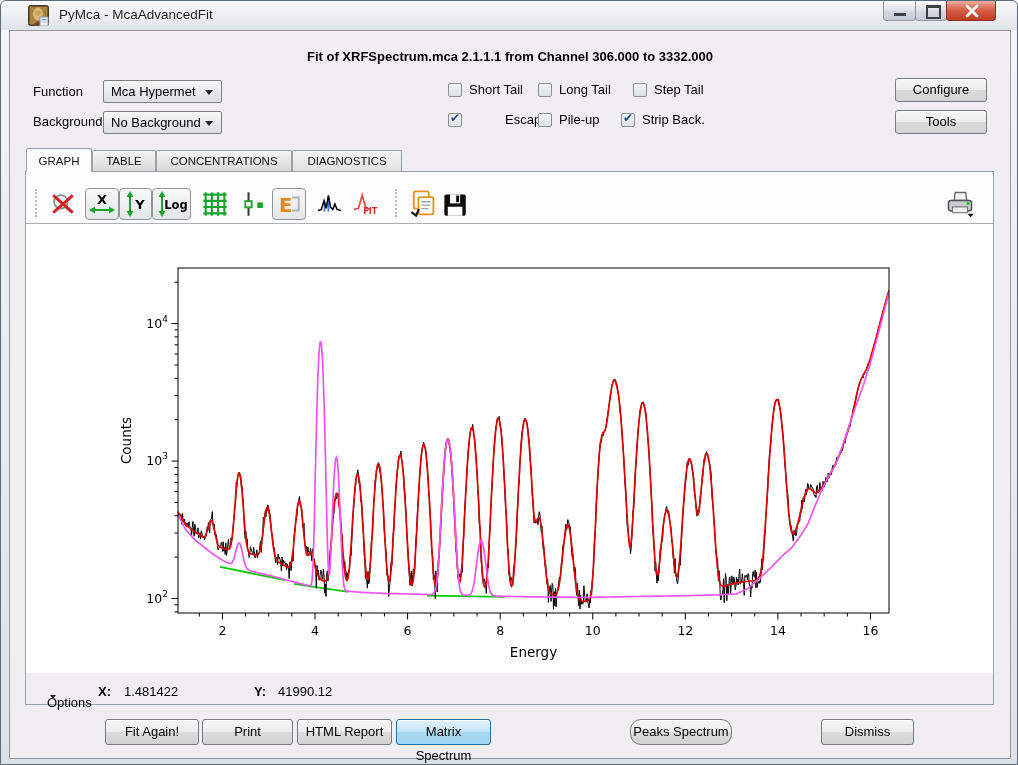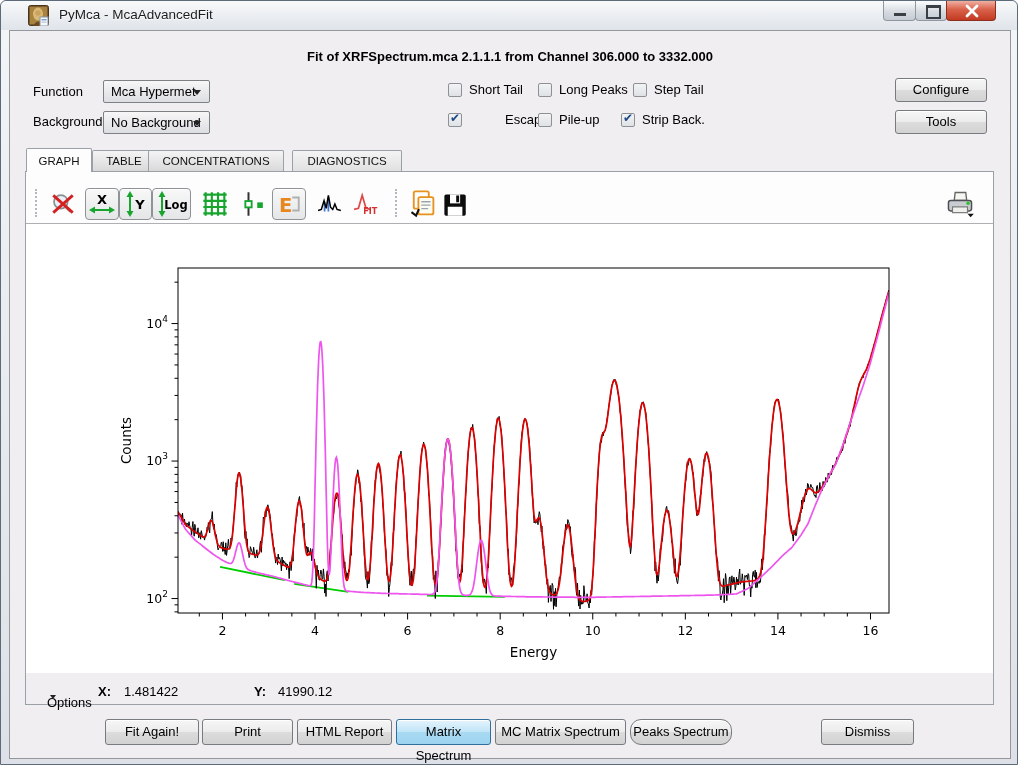--- a/index.html
+++ b/index.html
@@ -14,21 +14,21 @@
           border-radius:0 0 4px 4px;background:linear-gradient(#fcfdfe,#d4d9df 60%,#c6ccd4);}
   .winbtn.min{left:882px;width:33px;}
   .winbtn.max{left:914px;width:32px;}
   .winbtn.close{left:945px;width:50px;background:linear-gradient(#f0b0a2,#d9614a 45%,#c23a22);border-color:#8c2f1e;}
   .glyph-min{position:absolute;left:10px;top:12px;width:12px;height:3px;background:#3a3f44;}
   .glyph-max{position:absolute;left:10px;top:4px;width:11px;height:9px;border:2px solid #3a3f44;border-top-width:3px;background:transparent;}
   
   .client{position:absolute;left:8px;top:29px;width:1002px;height:729px;background:#f0eef1;border:1px solid #96979b;box-sizing:border-box;}
   .fit-header{position:absolute;left:10px;top:48px;width:998px;text-align:center;font-size:13px;font-weight:bold;color:#000;}
   .ctl-label{position:absolute;font-size:13px;color:#000;}
-  .combo{position:absolute;width:107px;height:23px;box-sizing:border-box;border:1px solid #7e8184;border-radius:2px;
+  .combo{position:absolute;width:119px;height:23px;box-sizing:border-box;border:1px solid #7e8184;border-radius:2px;
          background:linear-gradient(#f7f7f7,#e9eaec 50%,#dcdee1);font-size:13px;line-height:21px;padding-left:7px;cursor:default;}
   .combo .arr{position:absolute;right:8px;top:9px;width:0;height:0;border-left:4px solid transparent;border-right:4px solid transparent;border-top:5px solid #222;}
   .pushbtn{position:absolute;box-sizing:border-box;border:1px solid #777b7f;border-radius:3px;text-align:center;
            background:linear-gradient(#f6f6f6,#ececec 48%,#dcdcdc 52%,#d2d2d2);font-size:13px;color:#000;
            box-shadow:inset 0 1px 0 #fff;line-height:22px;cursor:default;}
   .pushbtn.active{background:linear-gradient(#e4f4fd,#c2e5f7 48%,#a9daf3 52%,#9cd3f0);border-color:#2f6f9d;}
   .cb{position:absolute;display:flex;align-items:center;font-size:13px;color:#000;cursor:default;}
   .cb .box{width:14px;height:14px;box-sizing:border-box;border:1px solid #8d9094;border-radius:2px;
            background:linear-gradient(#f2f3f4,#dfe2e5);margin-right:7px;position:relative;}
   .cb.checked .box::after{content:"\2714";position:absolute;left:1px;top:-3px;font-size:12px;color:#1c4886;font-family:"DejaVu Sans",sans-serif;}
@@ -95,21 +95,21 @@
     <span>No Background</span>
     <span class="arr"></span>
   </div>
 
   <label class="cb" style="left:447px;top:81px;text-align:center;">
       <span class="box"></span>
       <span>Short Tail</span>
     </label>
   <label class="cb" style="left:537px;top:81px;">
       <span class="box"></span>
-      <span>Long Peaks</span>
+      <span>Long Tail</span>
     </label>
   <label class="cb" style="left:620px;top:81px;margin-left:12px;">
       <span class="box"></span>
       <span>Step Tail</span>
     </label>
   <label class="cb checked" style="left:447px;top:111px;gap:36px;">
       <span class="box"></span>
       <span>Escape</span>
     </label>
   <label class="cb" style="left:537px;top:111px;">
@@ -119,21 +119,21 @@
   <label class="cb checked" style="left:620px;top:111px;">
       <span class="box"></span>
       <span>Strip Back.</span>
     </label>
 
   <div class="pushbtn" style="left:894px;top:77px;width:92px;height:24px;">Configure</div>
   <div class="pushbtn" style="left:894px;top:109px;width:92px;height:24px;">Tools</div>
 
   <div class="tab active" style="left:25px;top:147px;width:66px;height:24px;line-height:24px;">GRAPH</div>
   <div class="tab" style="left:91px;top:149px;width:64px;height:21px;line-height:21px;">TABLE</div>
-  <div class="tab" style="left:147px;top:149px;width:136px;height:21px;line-height:21px;">CONCENTRATIONS</div>
+  <div class="tab" style="left:155px;top:149px;width:136px;height:21px;line-height:21px;">CONCENTRATIONS</div>
   <div class="tab" style="left:291px;top:149px;width:110px;height:29px;line-height:21px;">DIAGNOSTICS</div>
 
   <div class="panel"></div>
 
   <div class="tb-handle" style="left:34px;"></div>
 
   <div class="toolbtn" style="left:47px;width:30px;">
     <svg width="26" height="26" viewBox="0 0 24 24">
       <circle cx="10" cy="10" r="6.3" fill="#e9f0f7" stroke="#8a8f94" stroke-width="1.6"></circle>
       <line x1="14.6" y1="14.6" x2="19" y2="19" stroke="#8a8f94" stroke-width="2.6"></line>
@@ -340,17 +340,16 @@
     <span style="left:72px;font-weight:bold;">X:</span>
     <span style="left:98px;">1.481422</span>
     <span style="left:228px;font-weight:bold;">Y:</span>
     <span style="left:252px;">41990.12</span>
   </div>
 
   <div class="pushbtn footbtn" style="left:104px;width:94px;">Fit Again!</div>
   <div class="pushbtn footbtn" style="left:201px;width:91px;">Print</div>
   <div class="pushbtn footbtn" style="left:296px;width:95px;">HTML Report</div>
   <div class="pushbtn footbtn active" style="left:395px;width:95px;">Matrix Spectrum</div>
-  <div class="pushbtn footbtn" style="left:494px;width:131px;">MC Matrix Spectrum</div>
   <div class="pushbtn footbtn" style="left:629px;width:102px;border-radius:11px;">Peaks Spectrum</div>
   <div class="pushbtn footbtn" style="left:820px;width:93px;">Dismiss</div>
 
 </div>
 
 </body></html>

